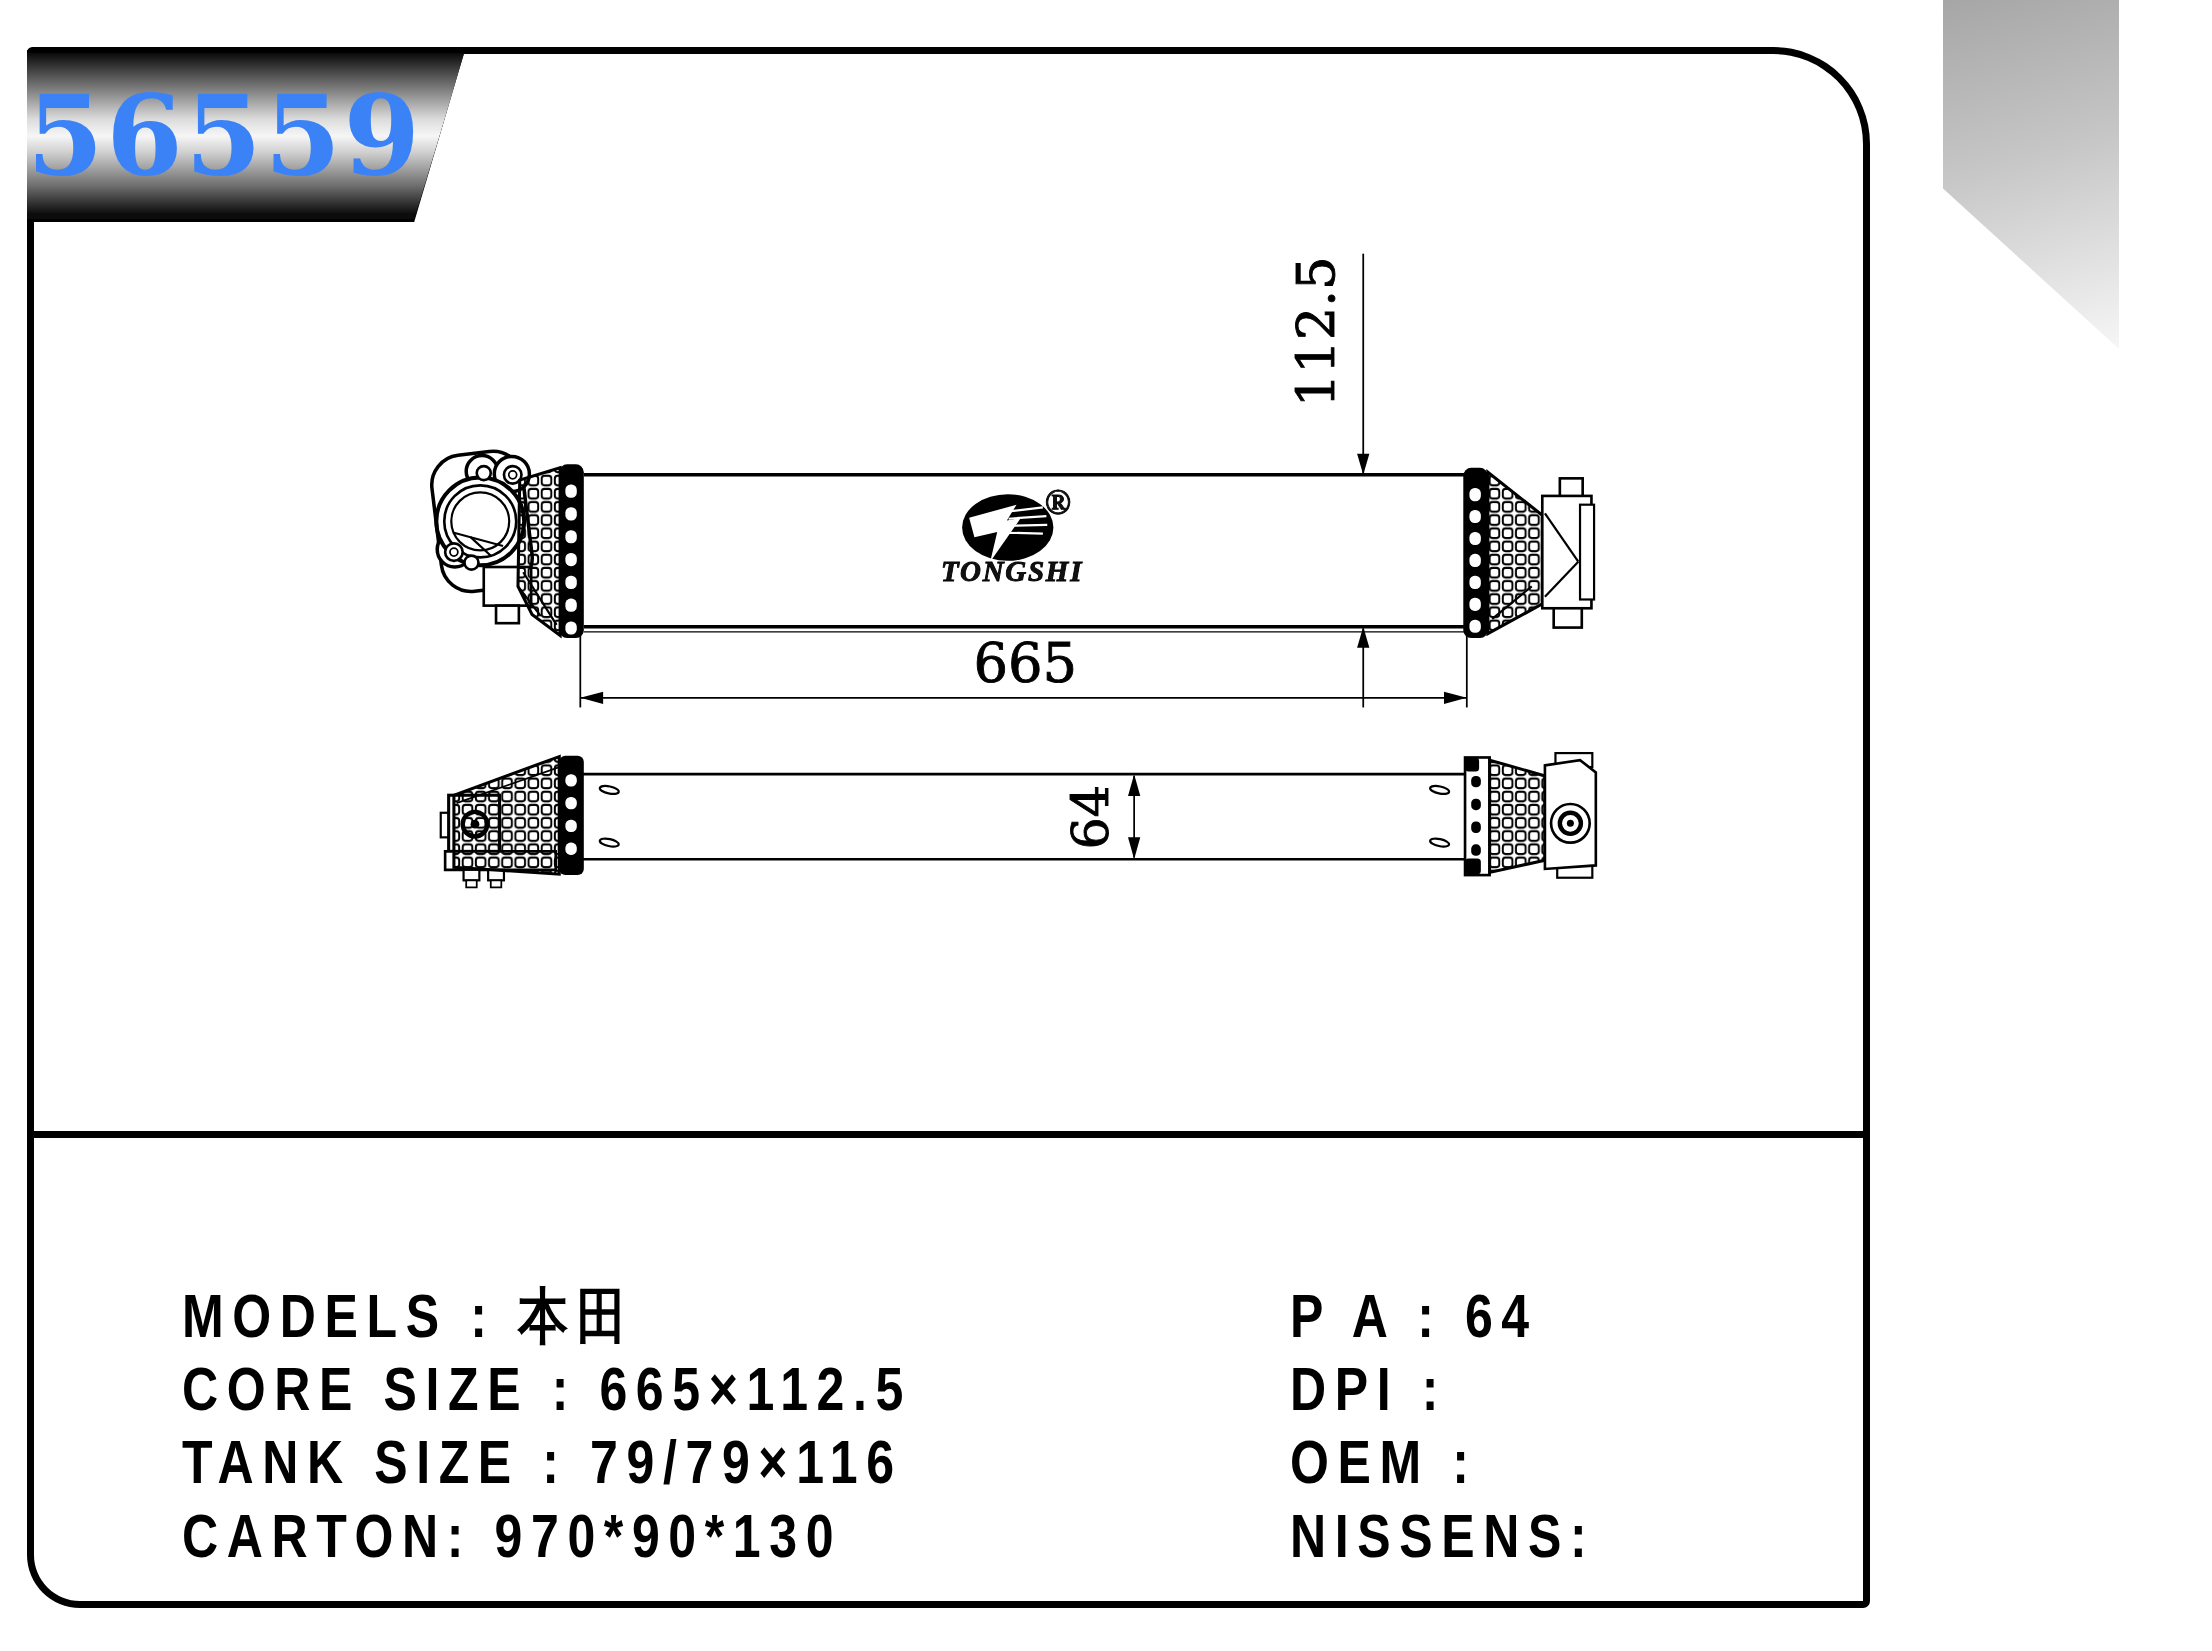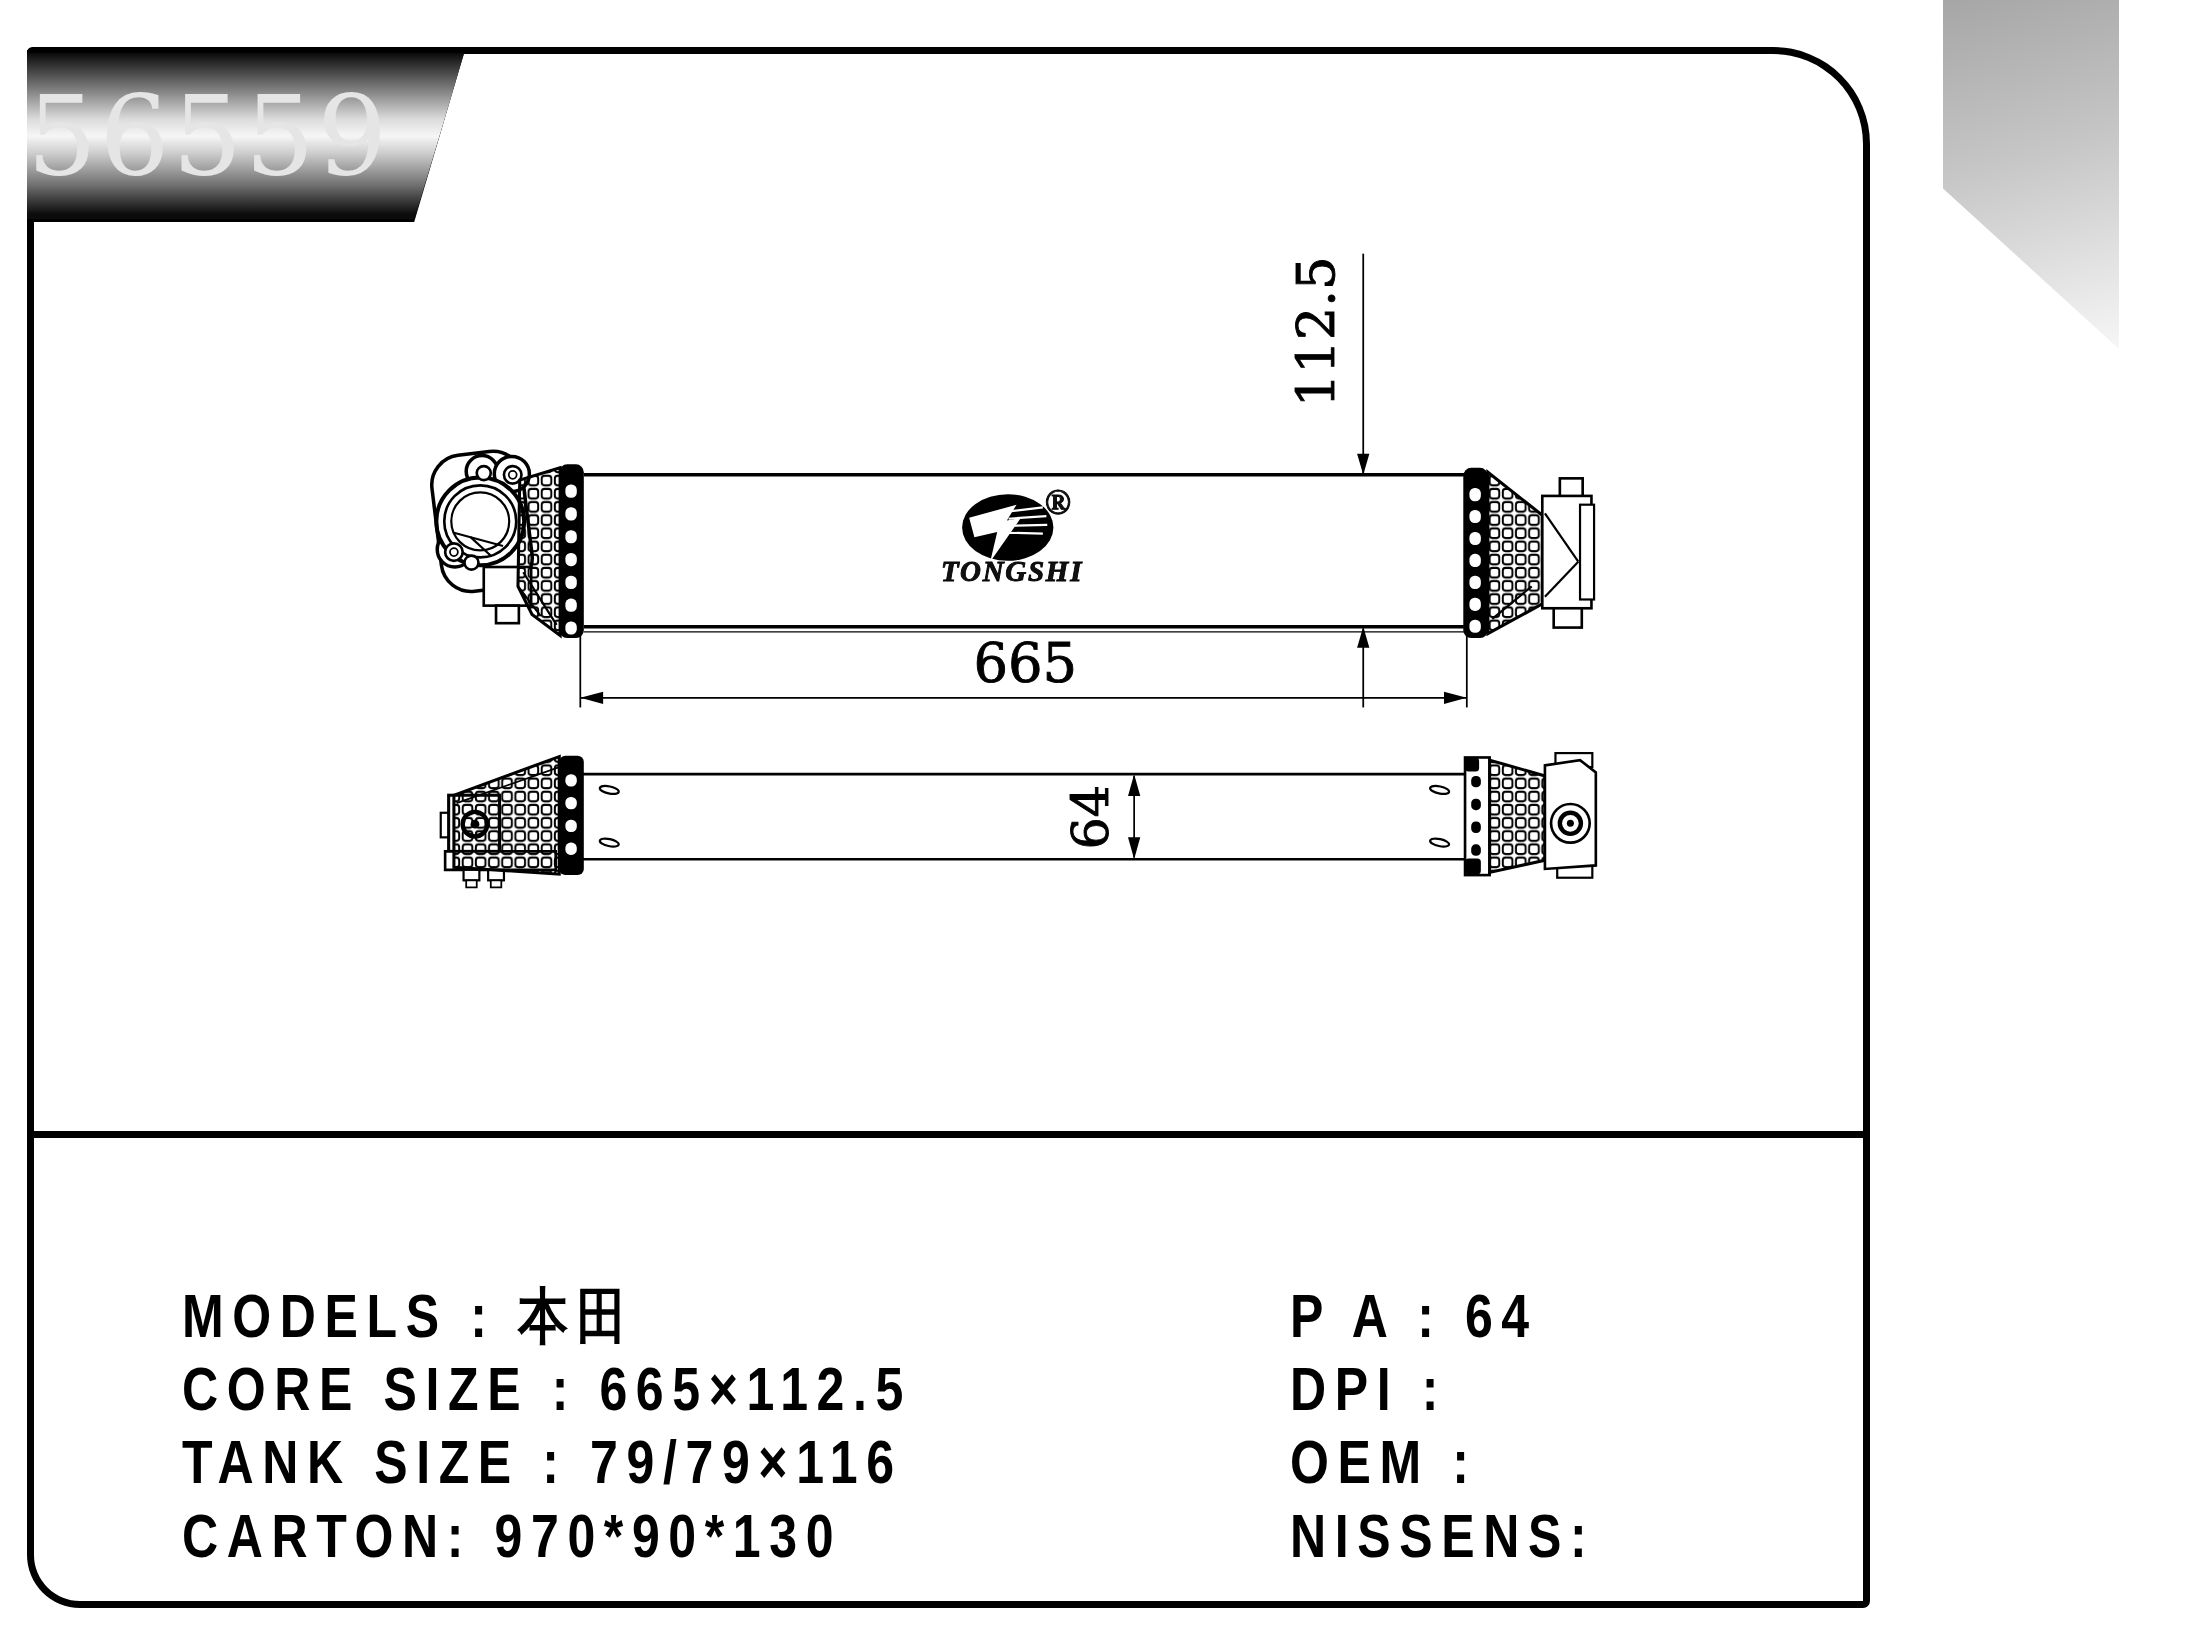--- a/index.html
+++ b/index.html
@@ -9,21 +9,21 @@
         border:7px solid #000;border-radius:5.3px 97px 7px 53px;}
   .divider{position:absolute;left:27px;top:1131px;width:1843px;height:7px;background:#000;}
   .banner{position:absolute;left:27px;top:50px;width:438px;height:172px;background:#000;
         clip-path:polygon(0 0,100% 0,88.4% 100%,0 100%);}
   .banner-inner{position:absolute;left:0;top:2.6px;right:0;bottom:2.6px;
         clip-path:polygon(0 0,100% 0,88.4% 100%,0 100%);
         background:linear-gradient(180deg,#0a0a0a 0%,#555 14%,#dcdcdc 40%,#f6f6f6 50%,#cfcfcf 60%,#6e6e6e 80%,#0c0c0c 97%);}
   .banner-number{position:absolute;left:0;top:16px;width:100%;text-align:left;
         padding-right:48px;box-sizing:border-box;
         font-family:"DejaVu Serif","Liberation Serif",serif;font-size:110px;line-height:140px;
-        letter-spacing:2.6px;color:#e5e5e5;}
+        letter-spacing:2.6px;color:#3b82f6;font-weight:bold;}
   .ribbon{position:absolute;left:1943px;top:0;width:176px;height:349px;
         background:linear-gradient(165deg,#a6a6a6 0%,#c6c6c6 45%,#f6f6f6 100%);
         clip-path:polygon(0 0,100% 0,100% 100%,0 54%);}
   .drawing{position:absolute;left:0;top:0;}
   .spec-row{position:absolute;font-size:61px;line-height:70px;font-weight:700;
         letter-spacing:10.5px;transform:scaleX(0.82);transform-origin:left center;
         white-space:pre;color:#000;}
   .spec-row span{white-space:pre;}
   .dim-text{font-family:"DejaVu Serif","Liberation Serif",serif;fill:#000;}
   .logo-text{font-family:"Liberation Serif","DejaVu Serif",serif;font-weight:bold;font-style:italic;fill:#111;}

